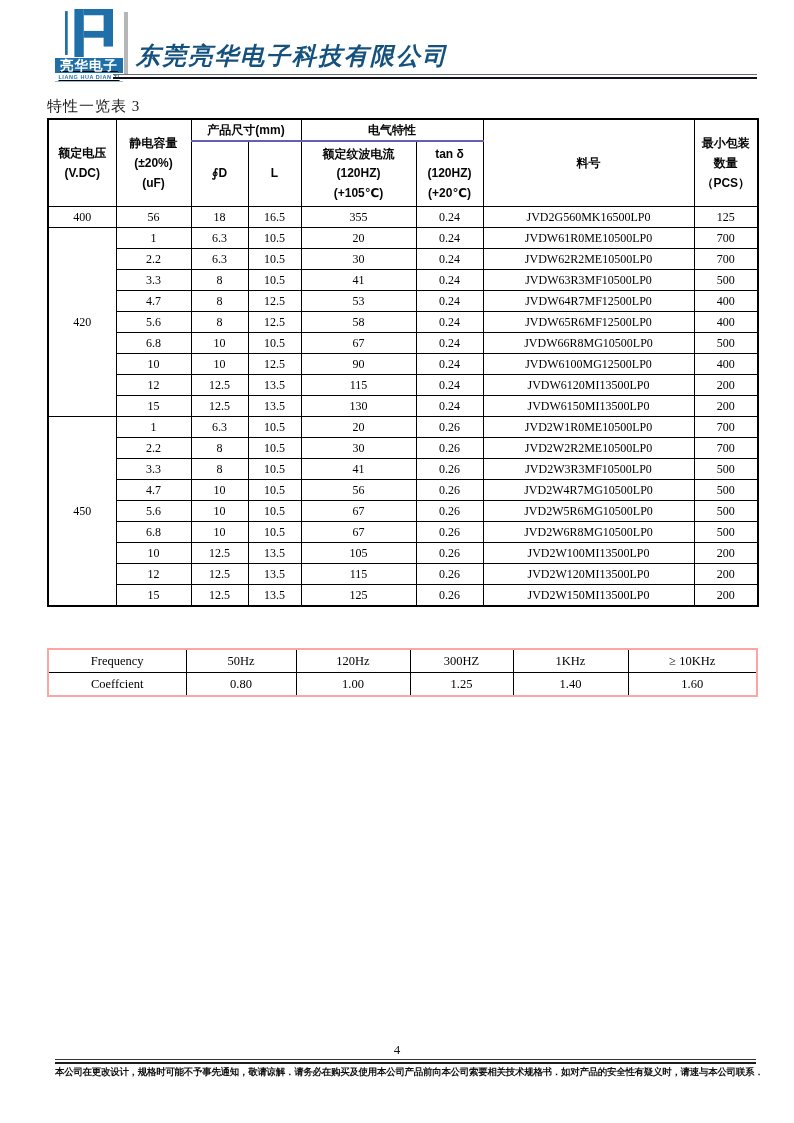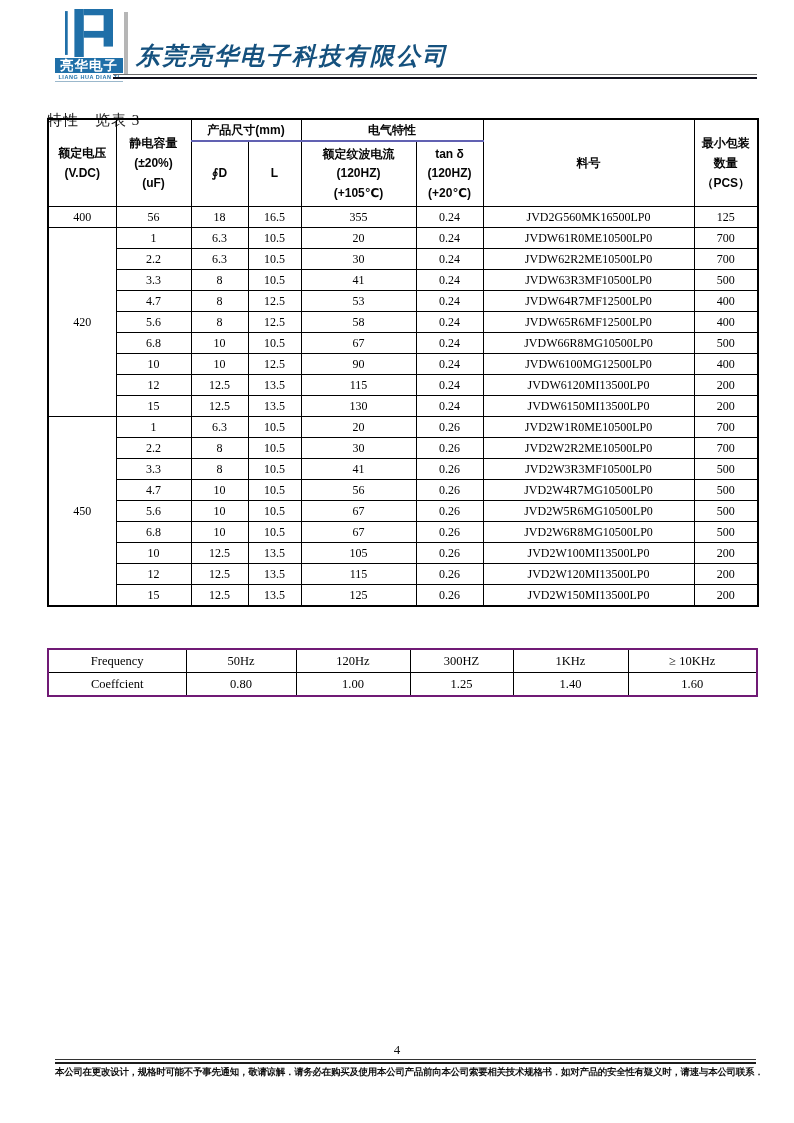--- a/index.html
+++ b/index.html
@@ -1,51 +1,51 @@
 <!DOCTYPE html>
 <html><head>
 <meta charset="utf-8">
 <style>
   html,body{margin:0;padding:0;background:#fff;}
   .page{
     position:relative;width:794px;height:1123px;background:#fff;overflow:hidden;
     font-family:"Liberation Serif","DejaVu Serif",serif;color:#000;
   }
   
-  .logo{position:absolute;left:55px;top:9px;width:68px;}
+  .logo{position:absolute;left:55px;top:9px;width:68px;text-decoration:underline;}
   .logo-shadow{position:absolute;left:124px;top:12px;width:4px;height:62px;background:#b6b6b6;}
   .logo-mark{display:block;margin:0 auto 1px auto;}
   .logo-band{background:#1f6fa8;color:#fff;font-family:"Liberation Sans",sans-serif;
     font-weight:bold;font-size:13.5px;line-height:15px;height:15px;text-align:center;letter-spacing:1px;}
   .logo-pinyin{color:#1f6fa8;font-family:"Liberation Sans",sans-serif;font-weight:bold;
     font-size:5.5px;letter-spacing:0.55px;text-align:center;margin-top:1px;border-bottom:1px solid #9bb8cc;padding-bottom:1px;}
   .company-name{
     position:absolute;left:136px;top:40px;width:480px;
     font-family:"Liberation Serif",serif;font-style:italic;font-weight:bold;
     font-size:24px;letter-spacing:2px;color:#15517e;white-space:nowrap;
   }
   .header-rule{position:absolute;left:113px;top:74px;width:644px;height:2px;
     border-top:1.5px solid #6b6b6b;border-bottom:2.5px solid #10101c;}
   
-  .sec-title{position:absolute;left:47px;top:97px;font-size:15px;color:#1a1a1a;letter-spacing:1px;margin-top:14px;}
+  .sec-title{position:absolute;left:47px;top:97px;font-size:15px;color:#1a1a1a;letter-spacing:1px;}
   
   table{border-collapse:collapse;table-layout:fixed;}
   .spec{position:absolute;left:47px;top:118px;width:710px;border:2px solid #000;}
   .spec th,.spec td{border:1px solid #000;text-align:center;vertical-align:middle;padding:0 1px;overflow:hidden;}
   .spec th{font-family:"Liberation Sans","DejaVu Sans",sans-serif;font-weight:bold;
     font-size:12px;white-space:pre-line;line-height:1.6;color:#050505;}
   .spec .grp-row th{height:20px;line-height:20px;}
   .spec .sub-row th{height:64px;}
   .grp-line{border-bottom:2px solid #6161b2 !important;margin-left:8px;}
   .spec tbody td{font-size:12px;height:20px;line-height:20px;white-space:nowrap;}
   .spec tbody tr{height:21px;}
   
   .freq-title{position:absolute;left:47px;top:616px;
     font-family:"DejaVu Sans Mono","Liberation Mono",monospace;font-weight:bold;font-size:13px;color:#000;}
-  .freq{position:absolute;left:47px;top:648px;width:709px;border:2px solid #701a75;}
+  .freq{position:absolute;left:47px;top:648px;width:709px;border:2px solid #fca5a5;}
   .freq td{border:1px solid #000;text-align:center;font-size:12.5px;height:20px;line-height:20px;}
   
   .page-number{position:absolute;left:0;top:1042px;width:794px;text-align:center;font-size:13px;color:#111;}
   .footer-rule{position:absolute;left:55px;top:1059px;width:701px;height:2px;
     border-top:1px solid #333;border-bottom:2px solid #1c1c1c;}
   .disclaimer{position:absolute;left:55px;top:1066px;width:705px;
     font-size:9.5px;font-weight:bold;color:#111;white-space:nowrap;letter-spacing:-0.3px;font-family:Liberation Serif, serif;}
 </style>
 </head>
 <body>

